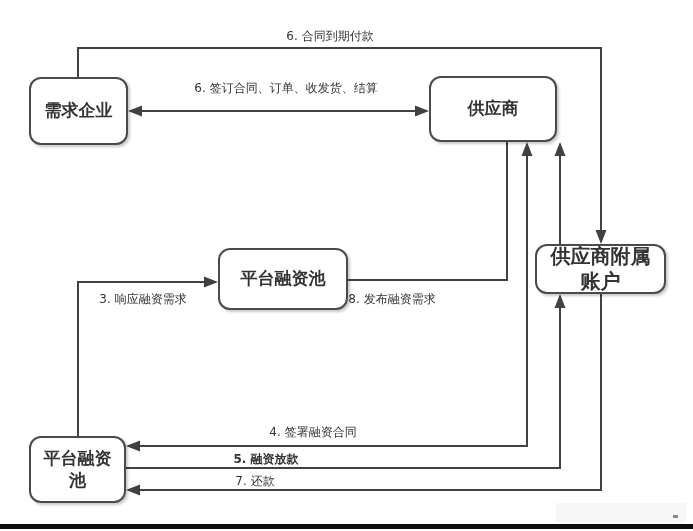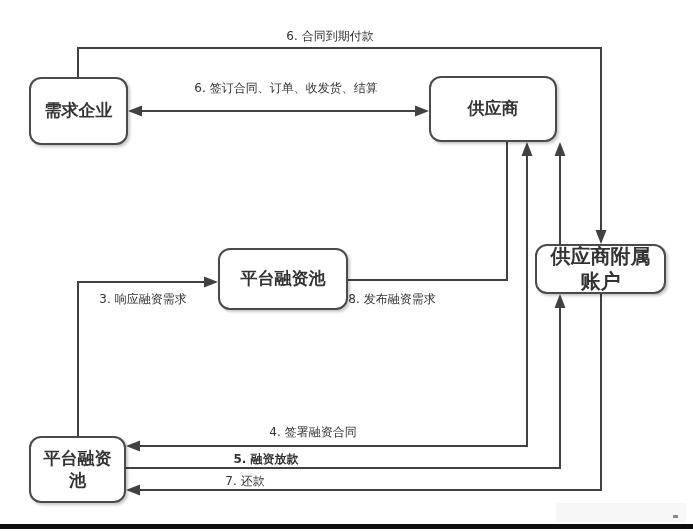--- a/index.html
+++ b/index.html
@@ -48,21 +48,21 @@
     white-space: nowrap;
     font-size: 12px;
     color: #333333;
   }
   .elabel-1 { left: 286px; top: 80px; }
   .elabel-2 { left: 392px; top: 291px; }
   .elabel-3 { left: 143px; top: 291px; }
   .elabel-4 { left: 285px; top: 424px; margin-left: 28px; }
   .elabel-5 { left: 266px; top: 451px; font-weight: bold; }
   .elabel-6 { left: 330px; top: 28px; }
-  .elabel-7 { left: 245px; top: 473px; }
+  .elabel-7 { left: 255px; top: 473px; }
   .bottom-bar {
     position: absolute;
     left: 0; top: 524px;
     width: 693px; height: 5px;
     background: #0e0e0e;
   }
   .watermark-strip {
     position: absolute;
     left: 556px; top: 503px;
     width: 130px; height: 19px;

